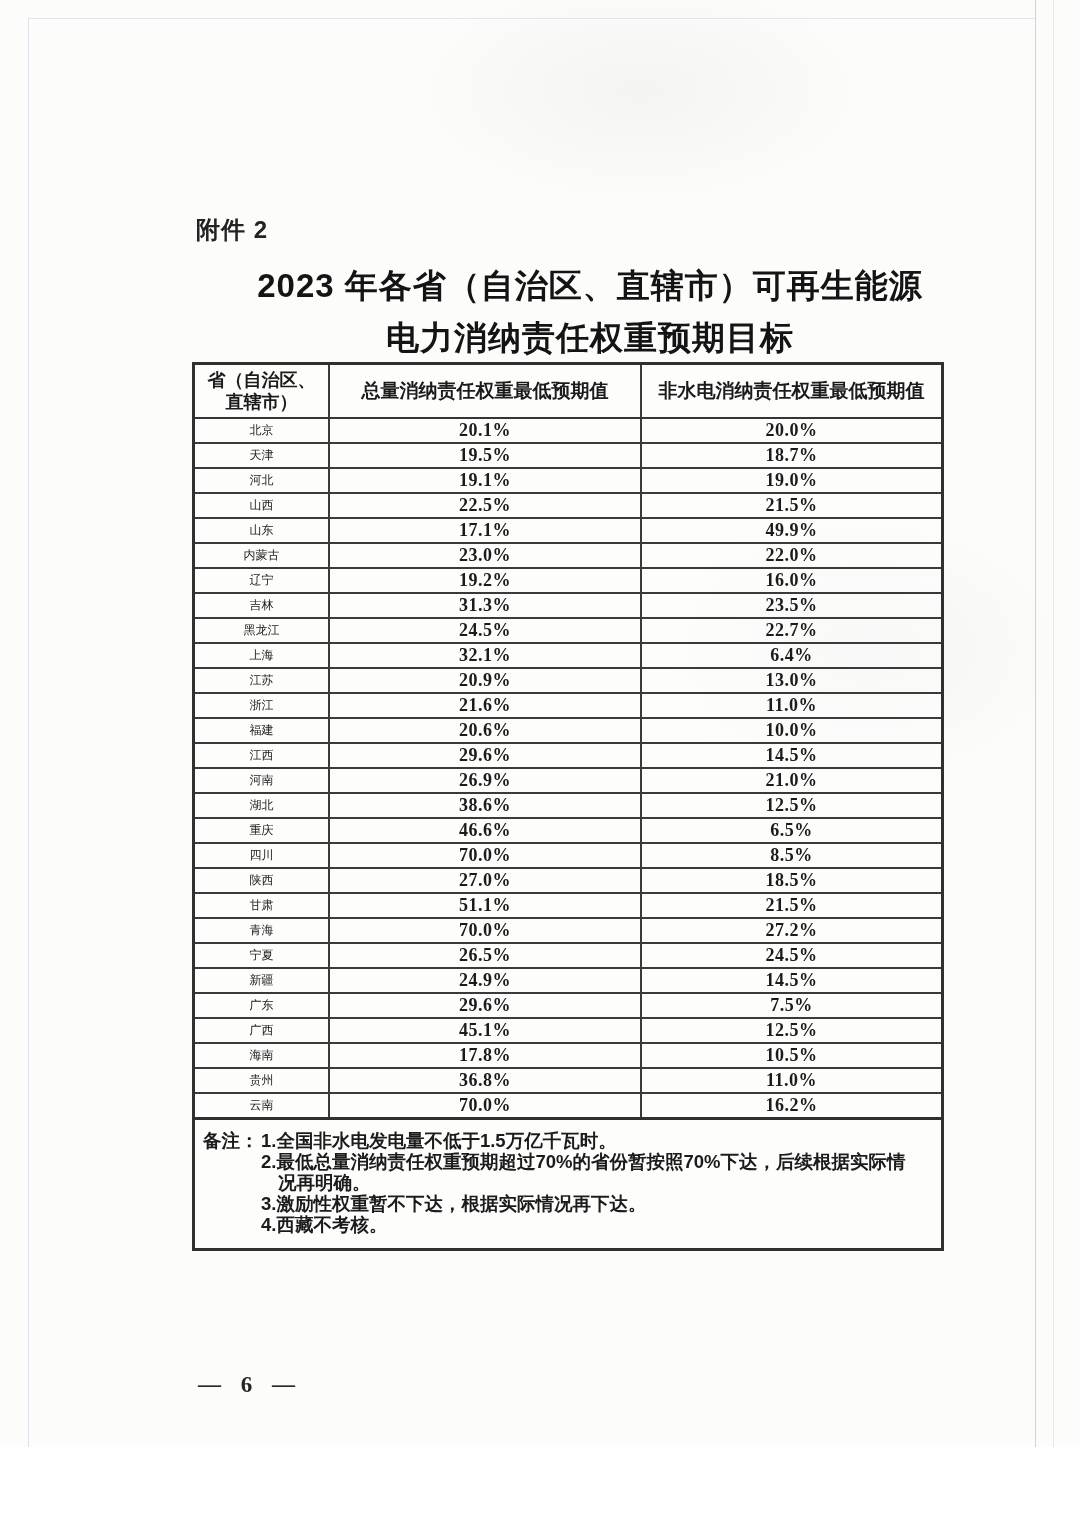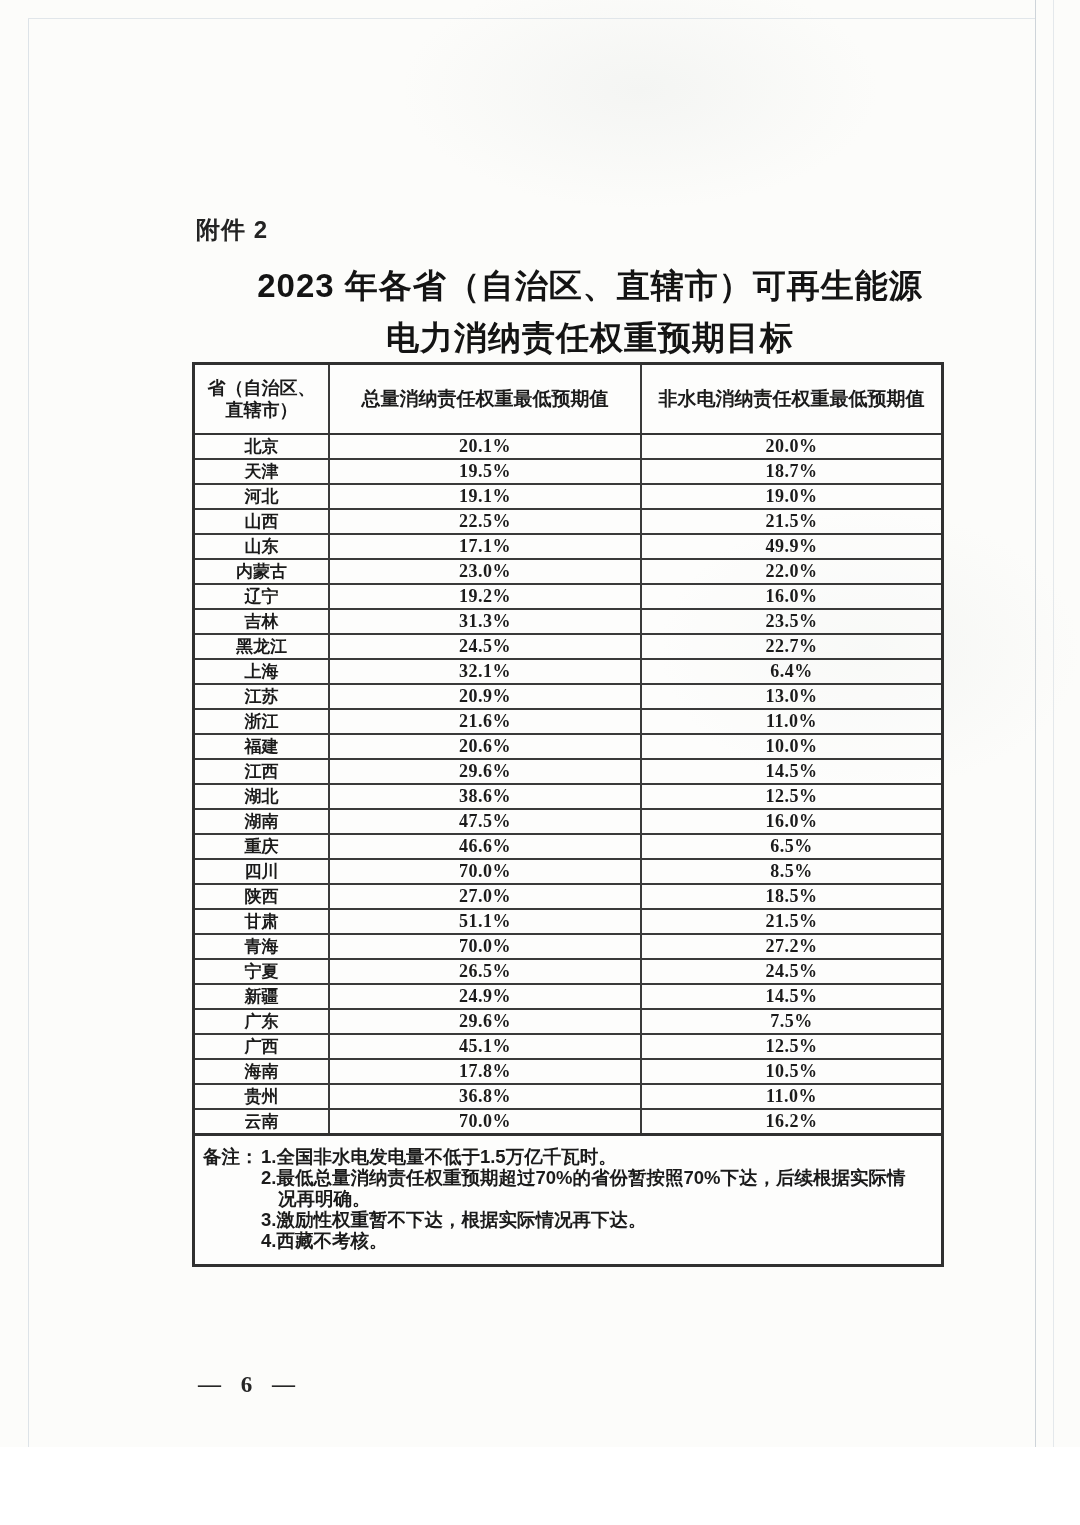--- a/index.html
+++ b/index.html
@@ -42,30 +42,30 @@
     border:3px solid #303030;
     background:rgba(255,255,255,0.35);
   }
   table{width:100%;border-collapse:collapse;table-layout:fixed;}
   col.c1{width:134px;} col.c2{width:312px;} col.c3{width:300px;}
   th{
     height:44px;vertical-align:middle;text-align:center;
     font-family:"Liberation Sans", sans-serif;
     font-weight:bold;font-size:19px;line-height:22px;color:#1b1b1b;
     border-bottom:2px solid #343434;
-    white-space:pre-line;padding:12px;
+    white-space:pre-line;padding:4px;
   }
   th.c1{font-size:18px;}
   th+th, td+td{border-left:2px solid #3a3a3a;}
   tbody tr+tr td{border-top:2px solid #3a3a3a;}
   td{
     height:23px;padding:0;vertical-align:middle;text-align:center;
     font-size:18px;color:#1b1b1b;
   }
-  td.c1{font-family:"Liberation Sans", sans-serif;font-weight:700;font-size:17px;margin-left:43px;}
+  td.c1{font-family:"Liberation Sans", sans-serif;font-weight:400;font-size:12px;margin-left:43px;}
   td.c2, td.c3{font-family:"Liberation Serif", serif;font-weight:bold;letter-spacing:0.5px;}
 
   .notes{
     border-top:3px solid #303030;
     padding:10px 18px 13px 8px;
     font-family:"Liberation Sans", sans-serif;
     font-weight:700;font-size:18.5px;line-height:21px;color:#1b1b1b;
   }
   .notes-label{float:left;width:58px;}
   .notes-body{margin-left:58px;}
@@ -187,28 +187,28 @@
             <td class="c1">福建</td>
             <td class="c2">20.6%</td>
             <td class="c3">10.0%</td>
           </tr>
           <tr>
             <td class="c1">江西</td>
             <td class="c2">29.6%</td>
             <td class="c3">14.5%</td>
           </tr>
           <tr>
+            <td class="c1">河南</td>
+            <td class="c2">26.9%</td>
+            <td class="c3">21.0%</td>
+          </tr>
+          <tr>
             <td class="c1">湖北</td>
             <td class="c2">38.6%</td>
             <td class="c3">12.5%</td>
-          </tr>
-          <tr>
-            <td class="c1">湖南</td>
-            <td class="c2">47.5%</td>
-            <td class="c3">16.0%</td>
           </tr>
           <tr>
             <td class="c1">重庆</td>
             <td class="c2">46.6%</td>
             <td class="c3">6.5%</td>
           </tr>
           <tr>
             <td class="c1">四川</td>
             <td class="c2">70.0%</td>
             <td class="c3">8.5%</td>

